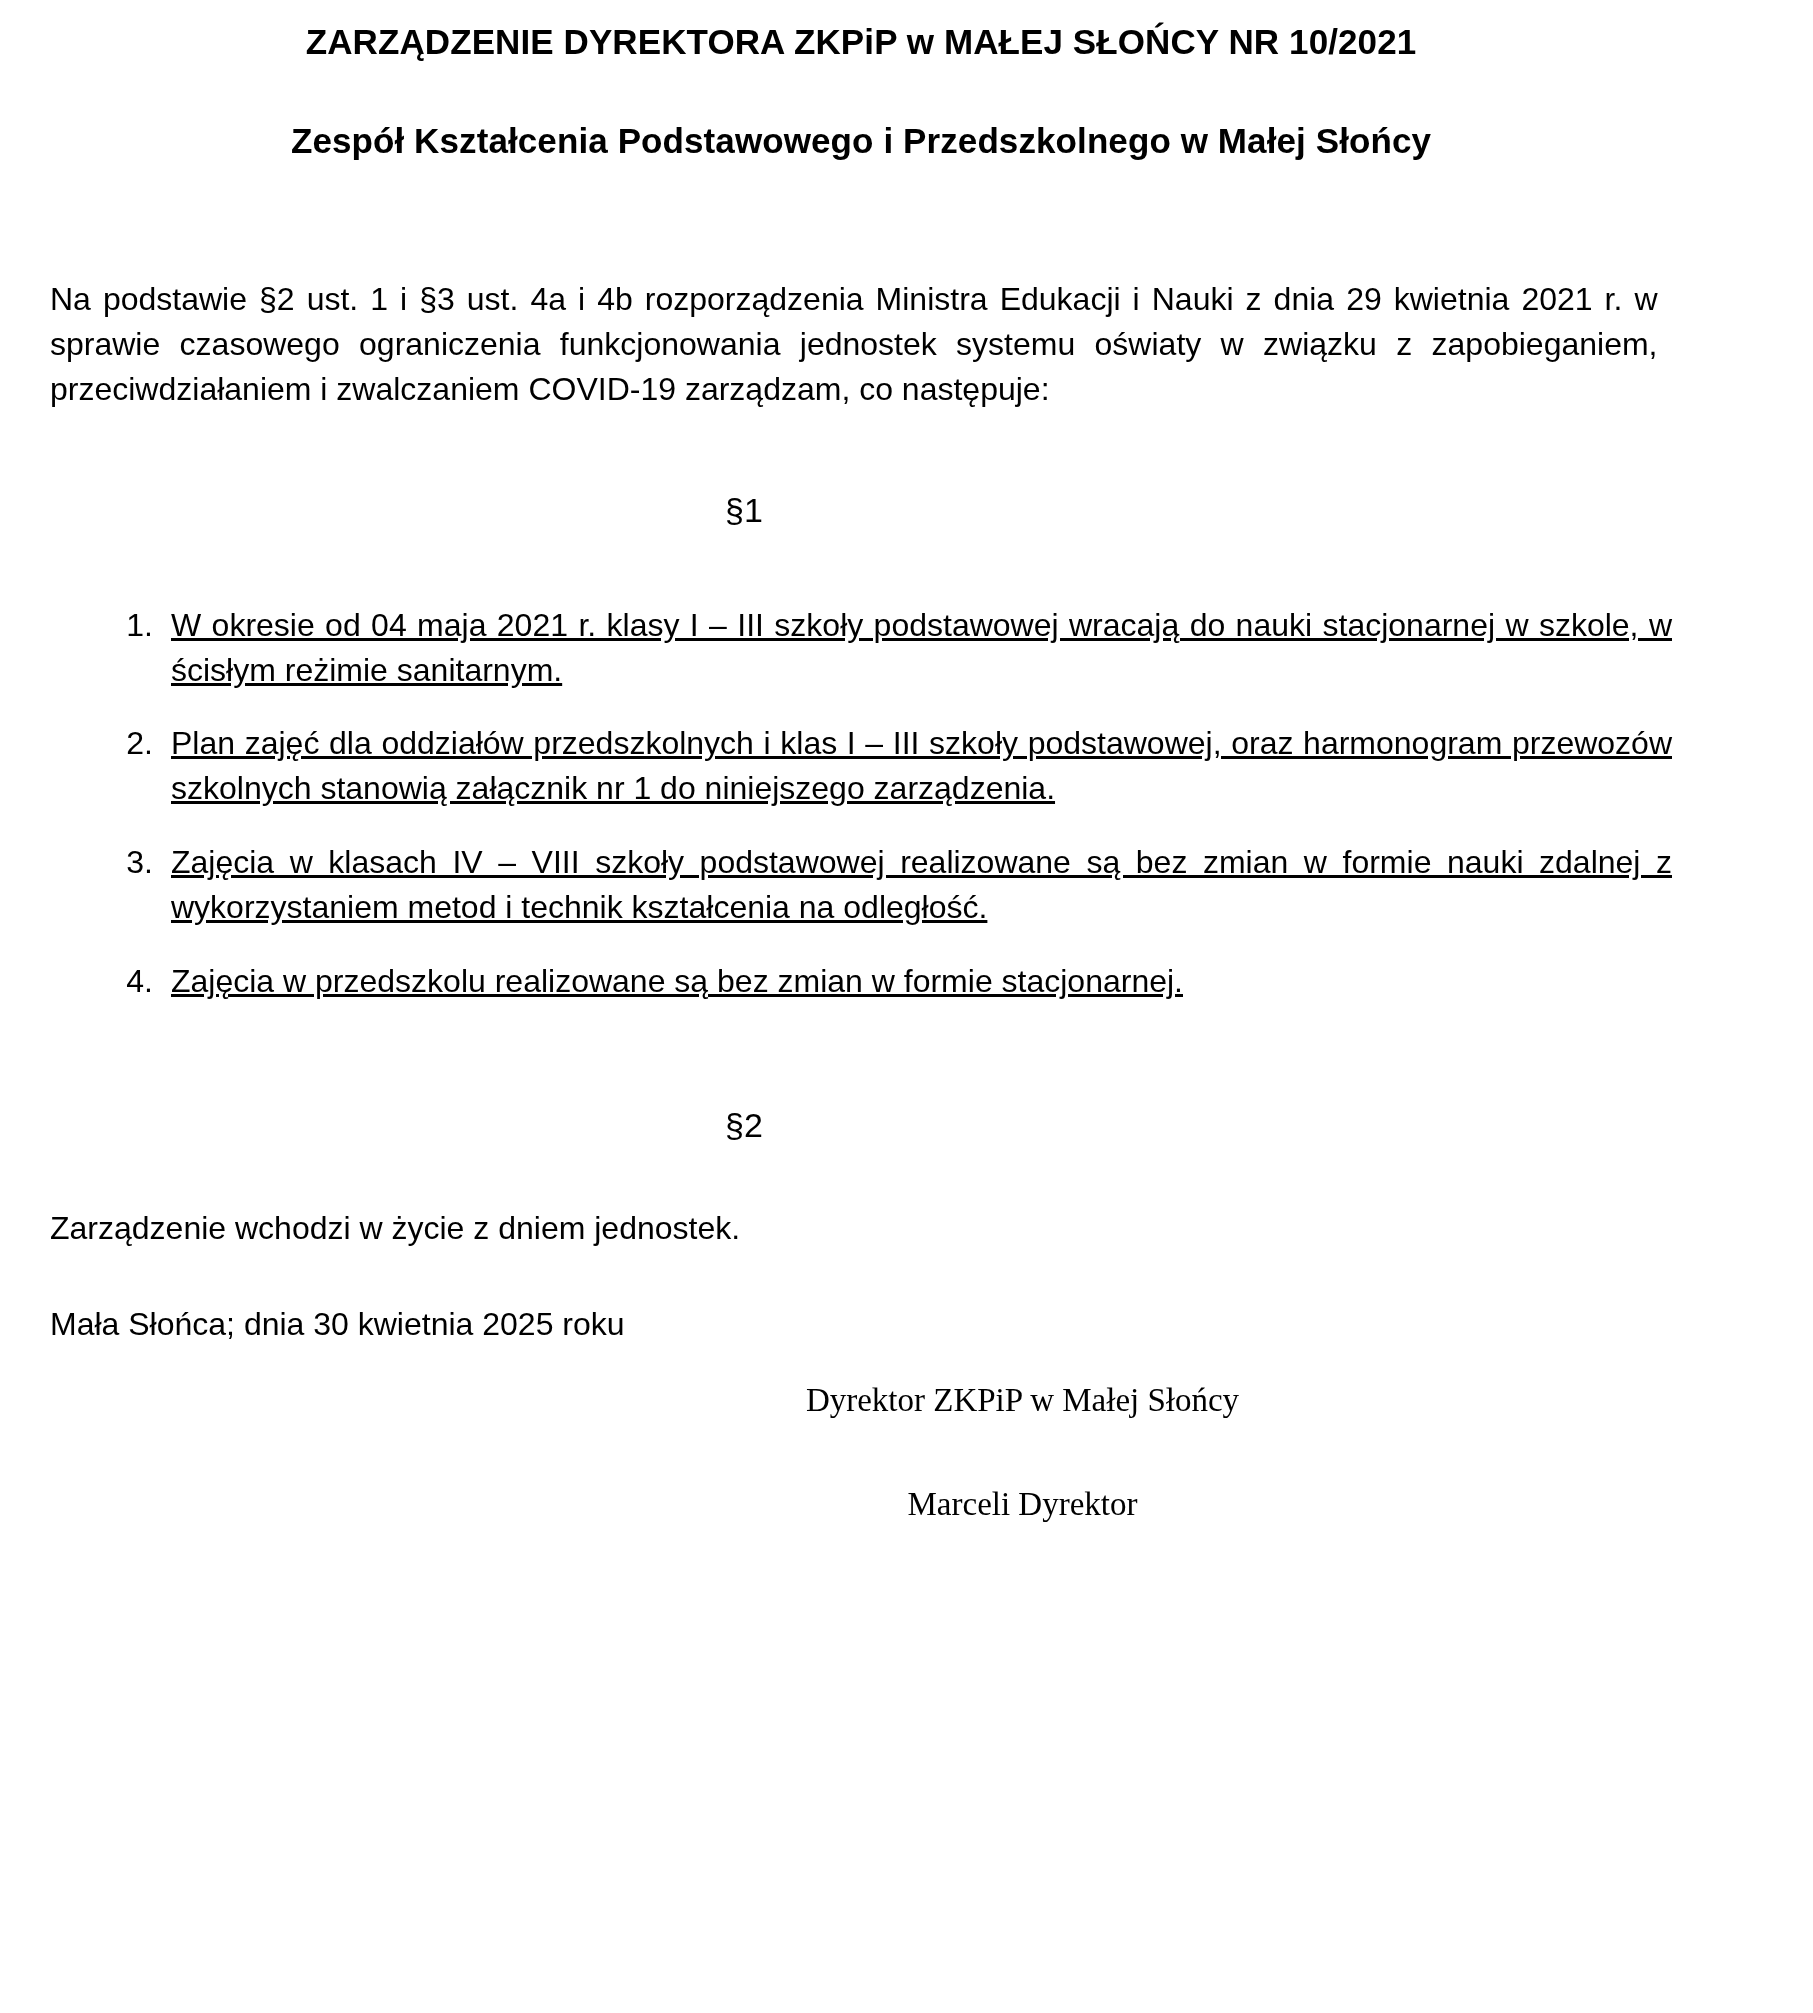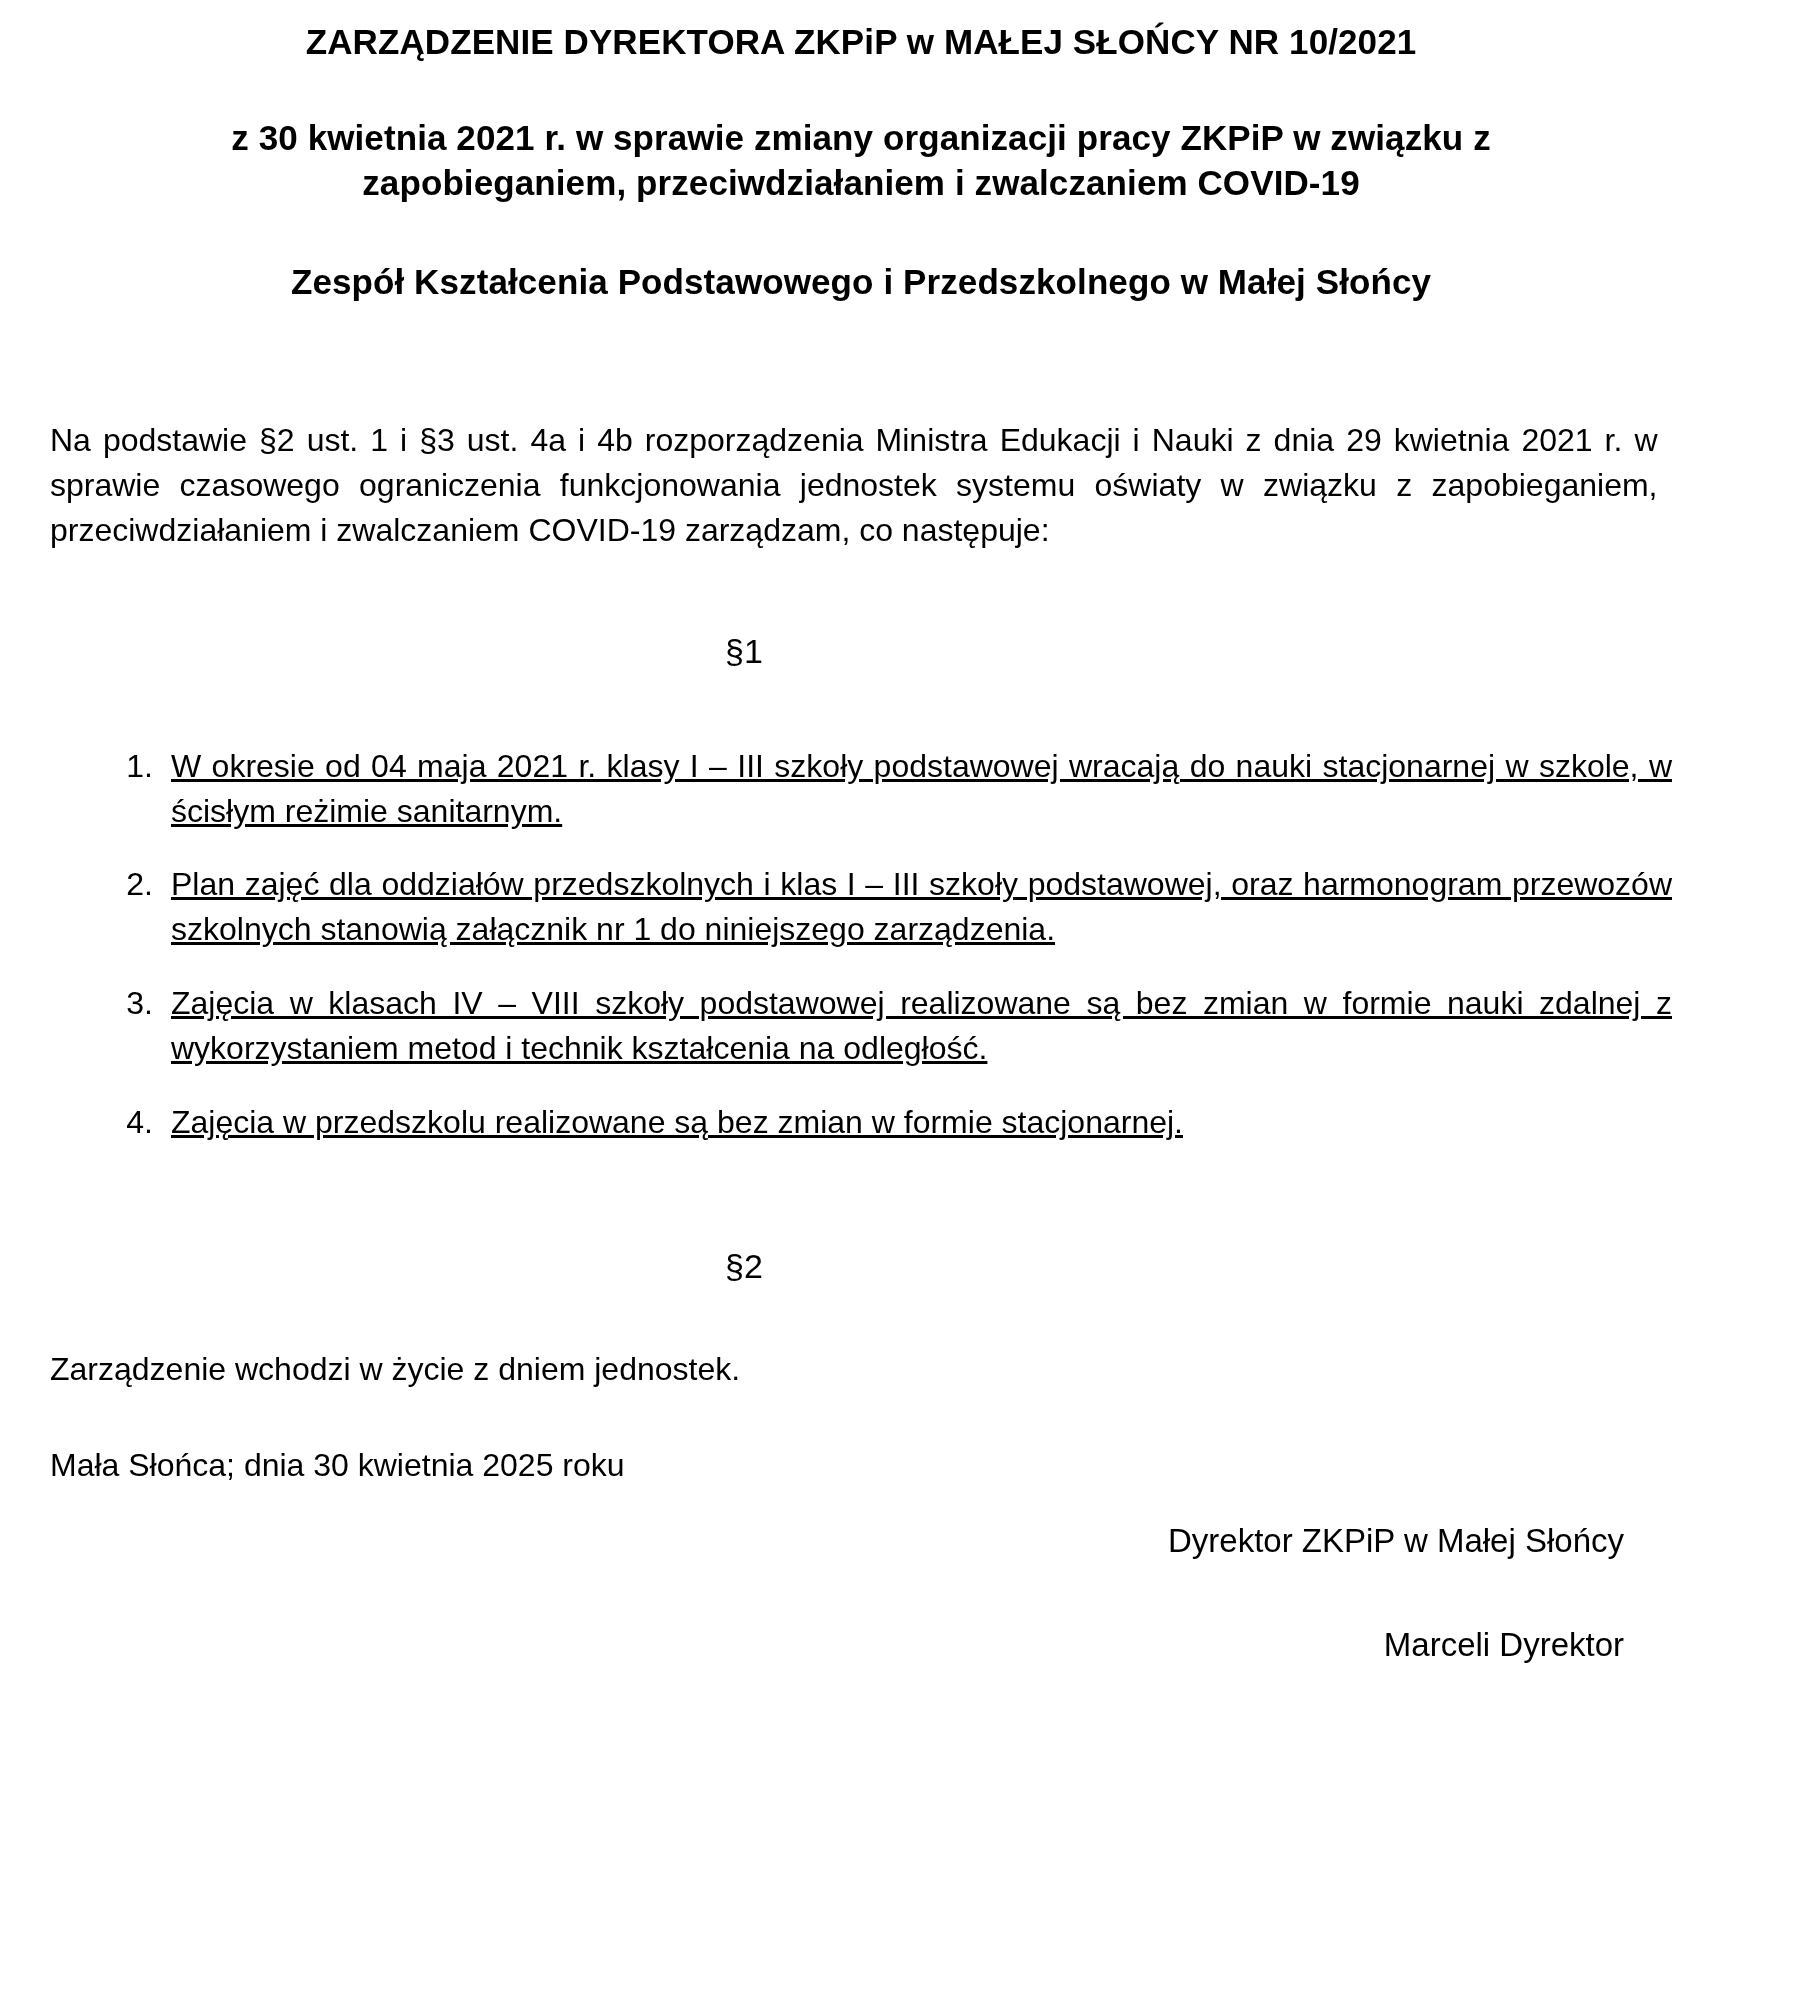--- a/index.html
+++ b/index.html
@@ -122,42 +122,42 @@
     margin-top: 58px;
   }
   .closing-date {
     font-size: 32px;
     line-height: 1.40;
     margin-top: 52px;
   }
 
   
   .signature {
-    text-align: right;
+    text-align: center;
     padding-left: 371px;
     padding-right: 48px;
+    font-family: Liberation Serif, serif;
   }
   .sig-role {
     font-size: 33px;
     line-height: 1.3;
   }
   .sig-name {
     font-size: 33px;
     line-height: 1.3;
     margin-top: 61px;
   }
 </style>
 </head>
 <body>
 
 <div class="page">
 
   <div class="header">
     <div class="hdr-line hdr-title">ZARZĄDZENIE DYREKTORA  ZKPiP w MAŁEJ SŁOŃCY NR 10/2021</div>
-    <div class="hdr-line hdr-sub1">z  30 kwietnia 2021 r. w sprawie  zmiany organizacji pracy ZKPiP w związku z zapobieganiem, przeciwdziałaniem i zwalczaniem COVID-19</div>
     <div class="hdr-line hdr-sub2">Zespół Kształcenia Podstawowego i Przedszkolnego w Małej Słońcy</div>
   </div>
 
   <div class="body-wrap">
 
     <p class="intro">Na podstawie  §2 ust. 1  i §3 ust. 4a i 4b rozporządzenia Ministra Edukacji i Nauki z  dnia 29 kwietnia 2021 r. w sprawie czasowego ograniczenia funkcjonowania jednostek systemu oświaty w związku z zapobieganiem, przeciwdziałaniem i zwalczaniem COVID-19  zarządzam, co następuje:</p>
 
     <div class="section-mark section-1">§1</div>
 
     <ol class="items">

